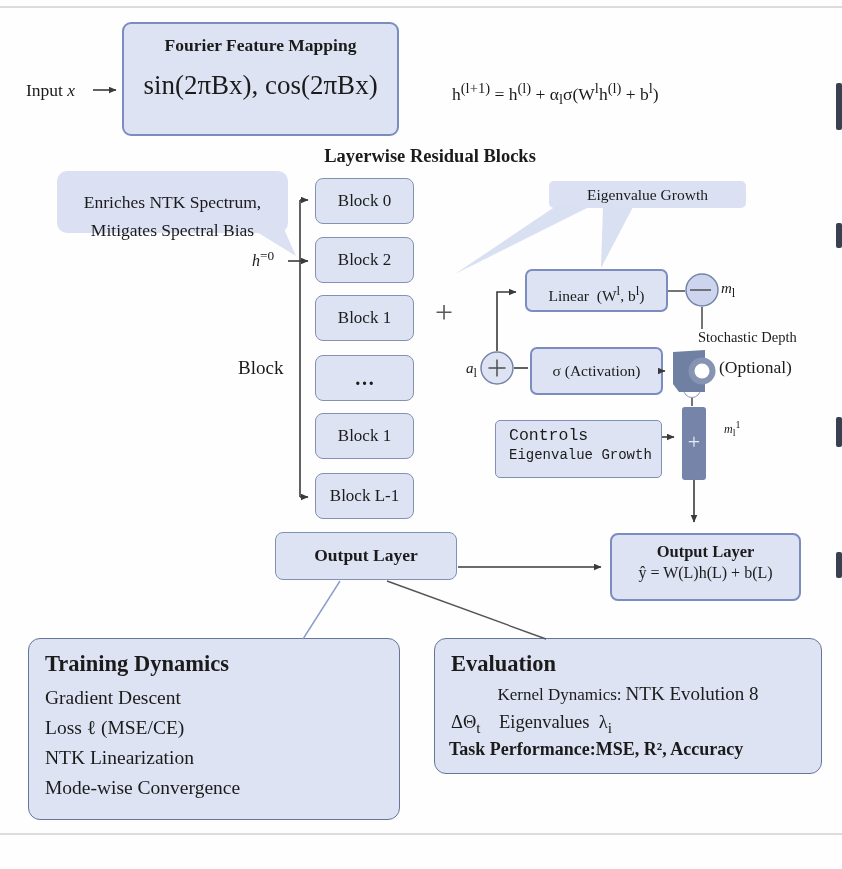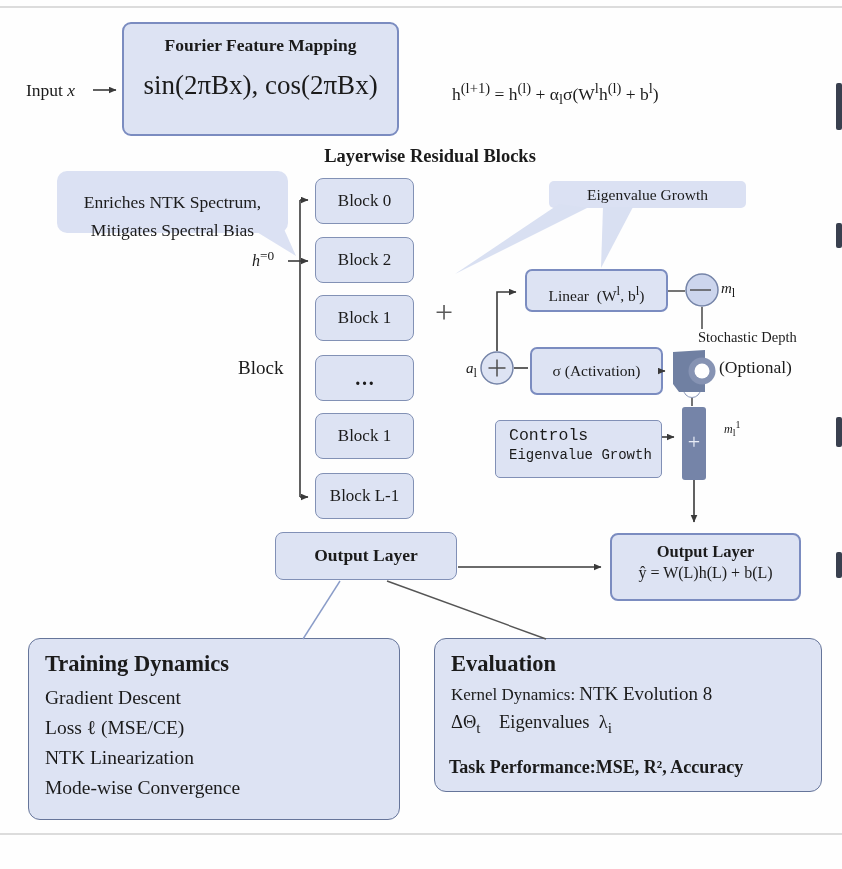--- a/index.html
+++ b/index.html
@@ -115,23 +115,23 @@
   </div>
 
   <div class="bigpanel" style="left:28px;top:638px;width:372px;height:182px;">
     <h2>Training Dynamics</h2>
     <div class="line">Gradient Descent</div>
     <div class="line">Loss ℓ (MSE/CE)</div>
     <div class="line">NTK  Linearization</div>
     <div class="line">Mode-wise Convergence</div>
   </div>
 
-  <div class="bigpanel" style="left:434px;top:638px;width:388px;height:154px;">
+  <div class="bigpanel" style="left:434px;top:638px;width:388px;height:136px;">
     <h2>Evaluation</h2>
-    <div style="margin-top:0;">
+    <div style="margin-top:0;text-align:center;">
       <span style="font-size:17px;">Kernel Dynamics:</span>
       <span style="font-size:19px;">NTK Evolution 8</span>
     </div>
     <div style="margin-top:7px;font-size:18.5px;">ΔΘ<sub>t</sub>&nbsp;&nbsp;&nbsp;&nbsp;Eigenvalues&nbsp;&nbsp;λ<sub>i</sub></div>
     <div style="position:absolute;left:14px;bottom:13px;font-weight:bold;font-size:18px;">Task Performance:MSE, R², Accuracy</div>
   </div>
 
   <svg class="overlay" width="842" height="869" viewBox="0 0 842 869">
     <defs>
       <marker id="arr" markerUnits="userSpaceOnUse" markerWidth="10" markerHeight="10" refX="7.5" refY="3.5" orient="auto">

